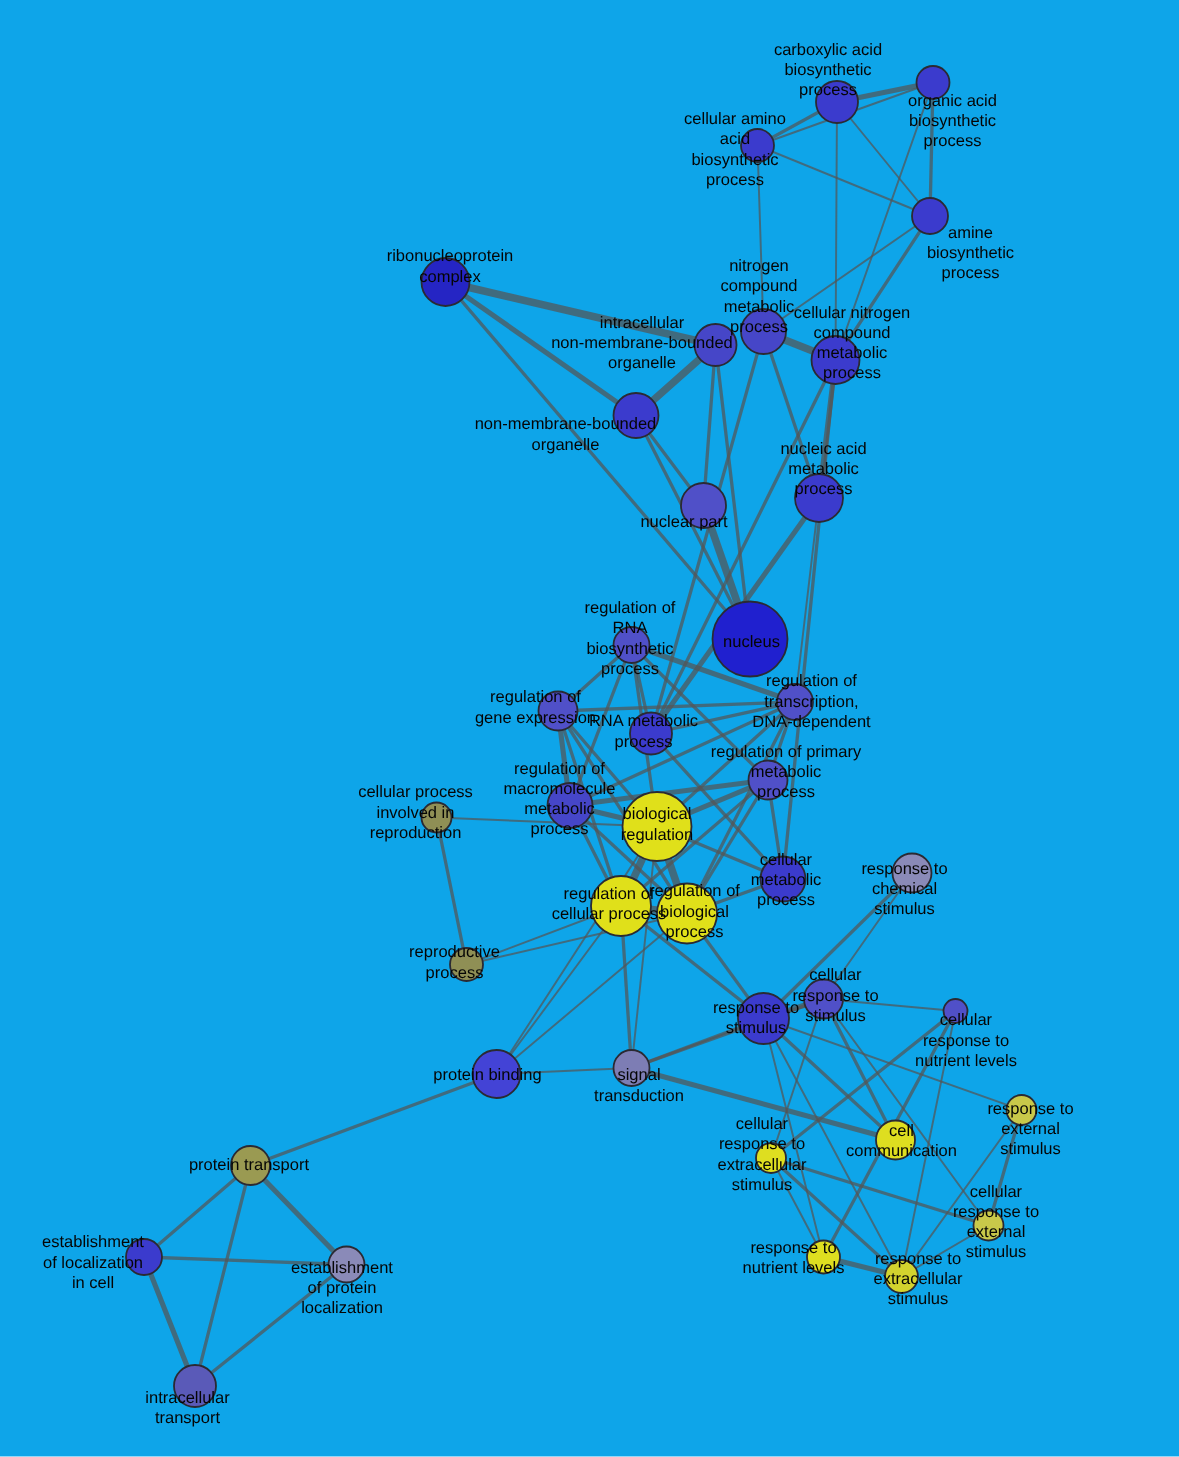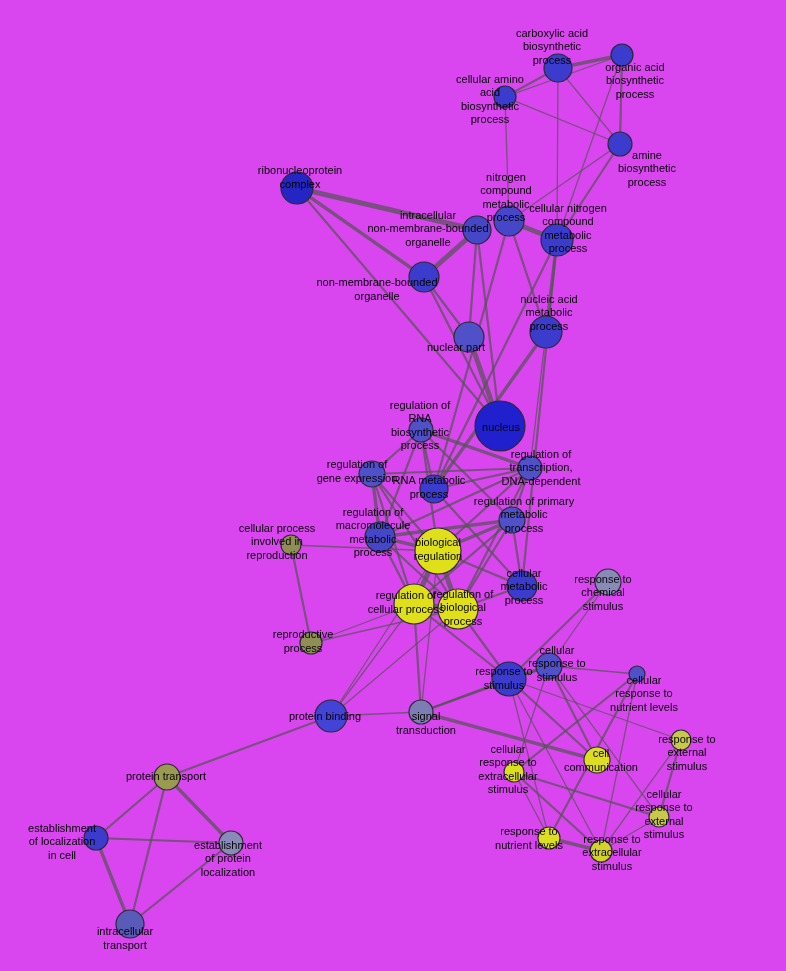--- a/index.html
+++ b/index.html
@@ -1,16 +1,16 @@
 <!DOCTYPE html>
 <html><head>
 <meta charset="utf-8">
 <style>
   html,body{margin:0;padding:0;background:#ffffff;}
-  .stage{position:relative;width:786px;height:971px;background:#d946ef;overflow:hidden;text-align:right;}
+  .stage{position:relative;width:786px;height:971px;background:#0ea5e9;overflow:hidden;text-align:right;}
   svg{display:block;}
   svg text{
     font-family:"Liberation Sans","DejaVu Sans",sans-serif;
     font-size:11px;
     fill:#050505;
     text-anchor:middle;
   }
   line.edge{stroke-linecap:round;}
   circle.node{stroke:#2a2a33;stroke-width:1.2;}
 </style>

